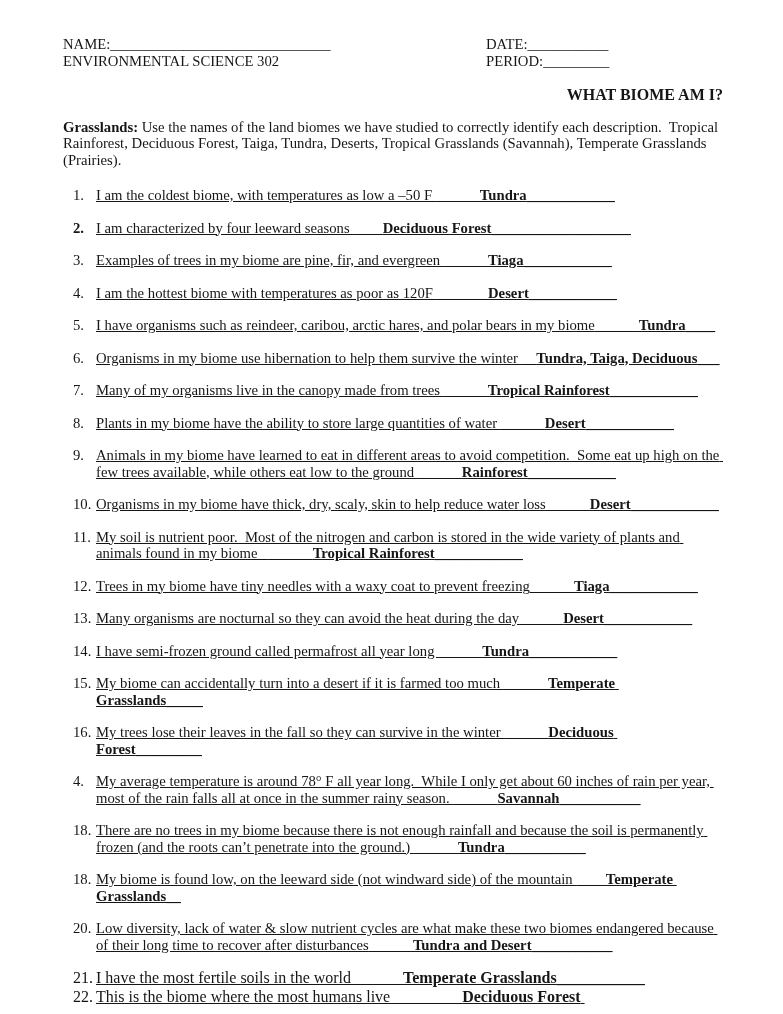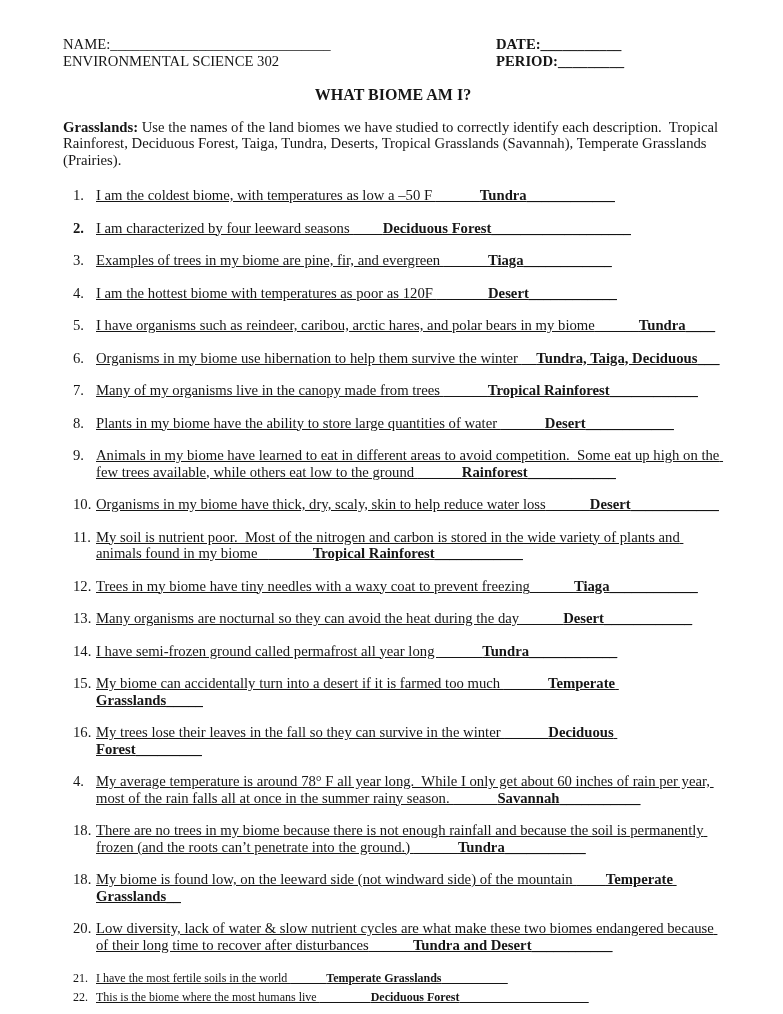--- a/index.html
+++ b/index.html
@@ -14,44 +14,44 @@
     background: #ffffff;
     box-sizing: border-box;
     padding: 36px 60px 0 63px;
     font-family: "Liberation Serif", "DejaVu Serif", serif;
     color: #161616;
     font-size: 14.7px;
     line-height: 16.5px;
     overflow: hidden;
   }
   .header-row { position: relative; }
-  .header-right { position: absolute; left: 433px; top: 0; font-weight: bold; }
+  .header-right { position: absolute; left: 423px; top: 0; }
   .hline { white-space: pre; }
   .title {
-    text-align: center;
+    text-align: right;
     font-weight: bold;
     font-size: 16px;
     margin: 18px 0 15px 0;
   }
   .directions {
     margin: 0 0 19px 0;
     white-space: pre-wrap;
   }
   .directions .dlabel { font-weight: bold; }
   ol.qlist {
     list-style: none;
     margin: 0;
     padding: 0;
   }
   li.q {
     display: flex;
     margin-bottom: 16px;
   }
   li.q.no-gap { margin-bottom: 1px; }
-  li.q.large { font-size: 12px; line-height: 18px; }
+  li.q.large { font-size: 16px; line-height: 18px; }
   .qnum {
     flex: 0 0 33px;
     box-sizing: border-box;
     padding-left: 10px;
   }
   .qnum.b { font-weight: bold; }
   .qbody {
     flex: 1;
     white-space: pre-wrap;
     text-decoration: underline;

